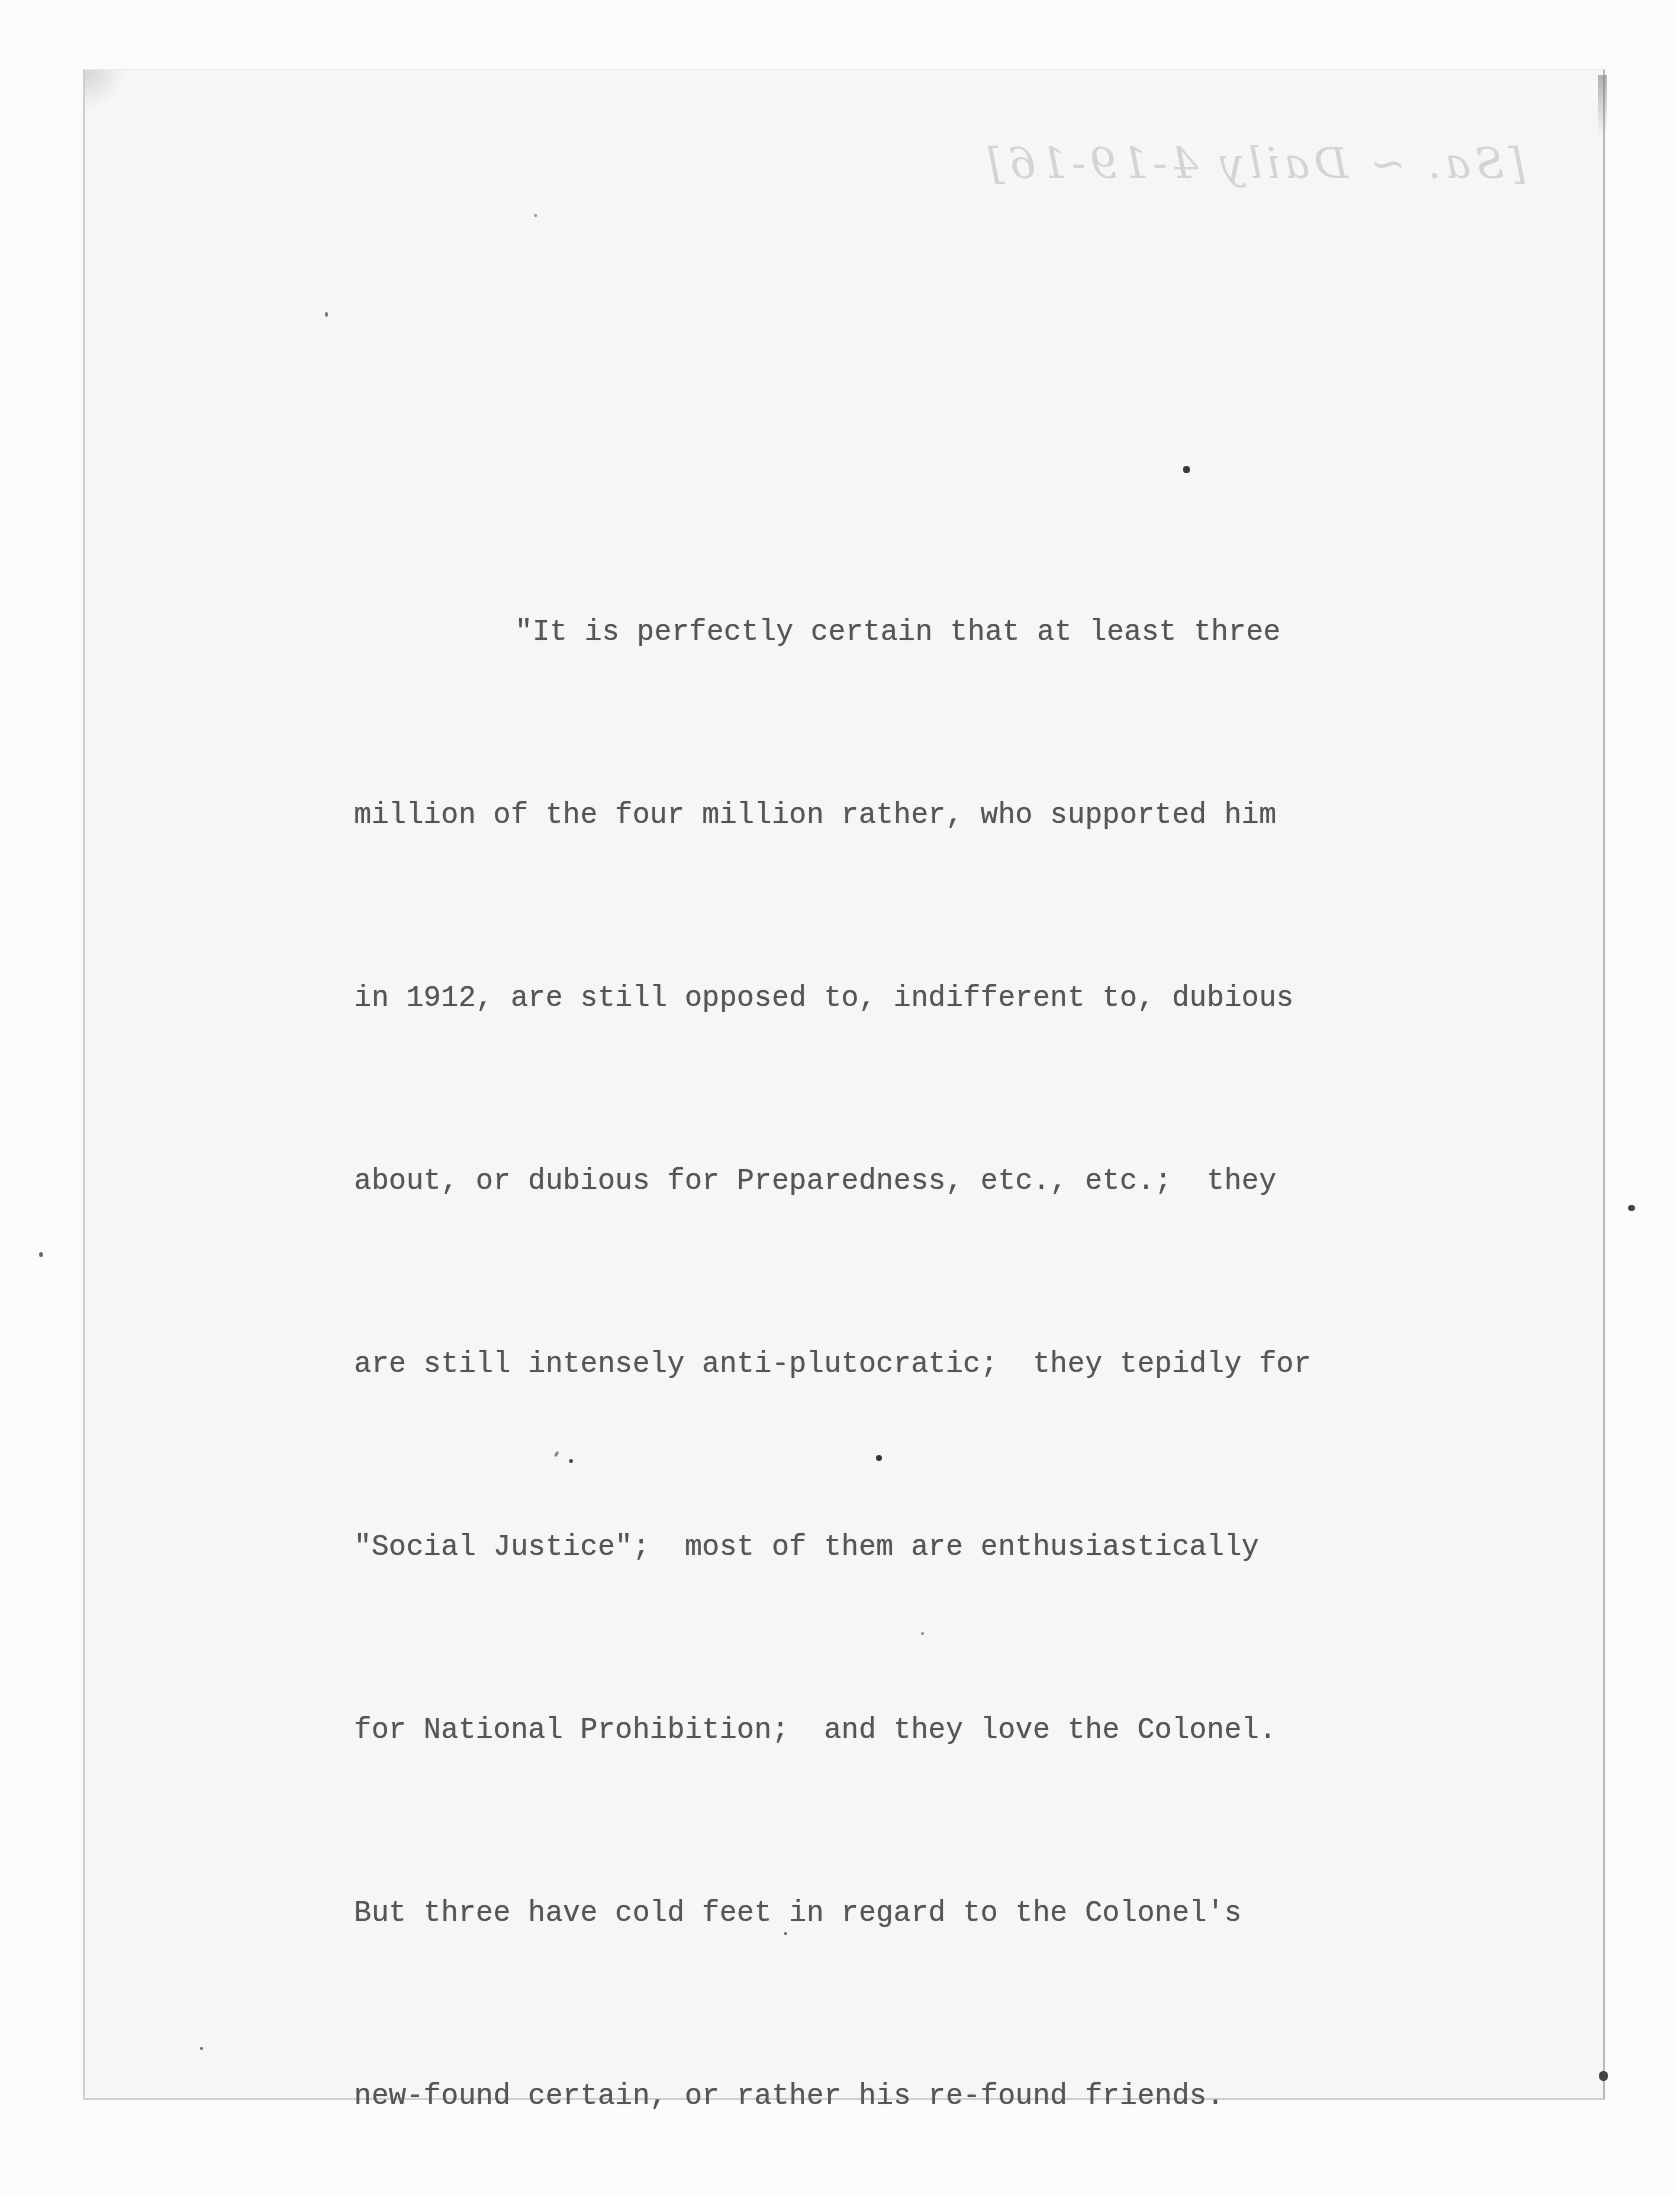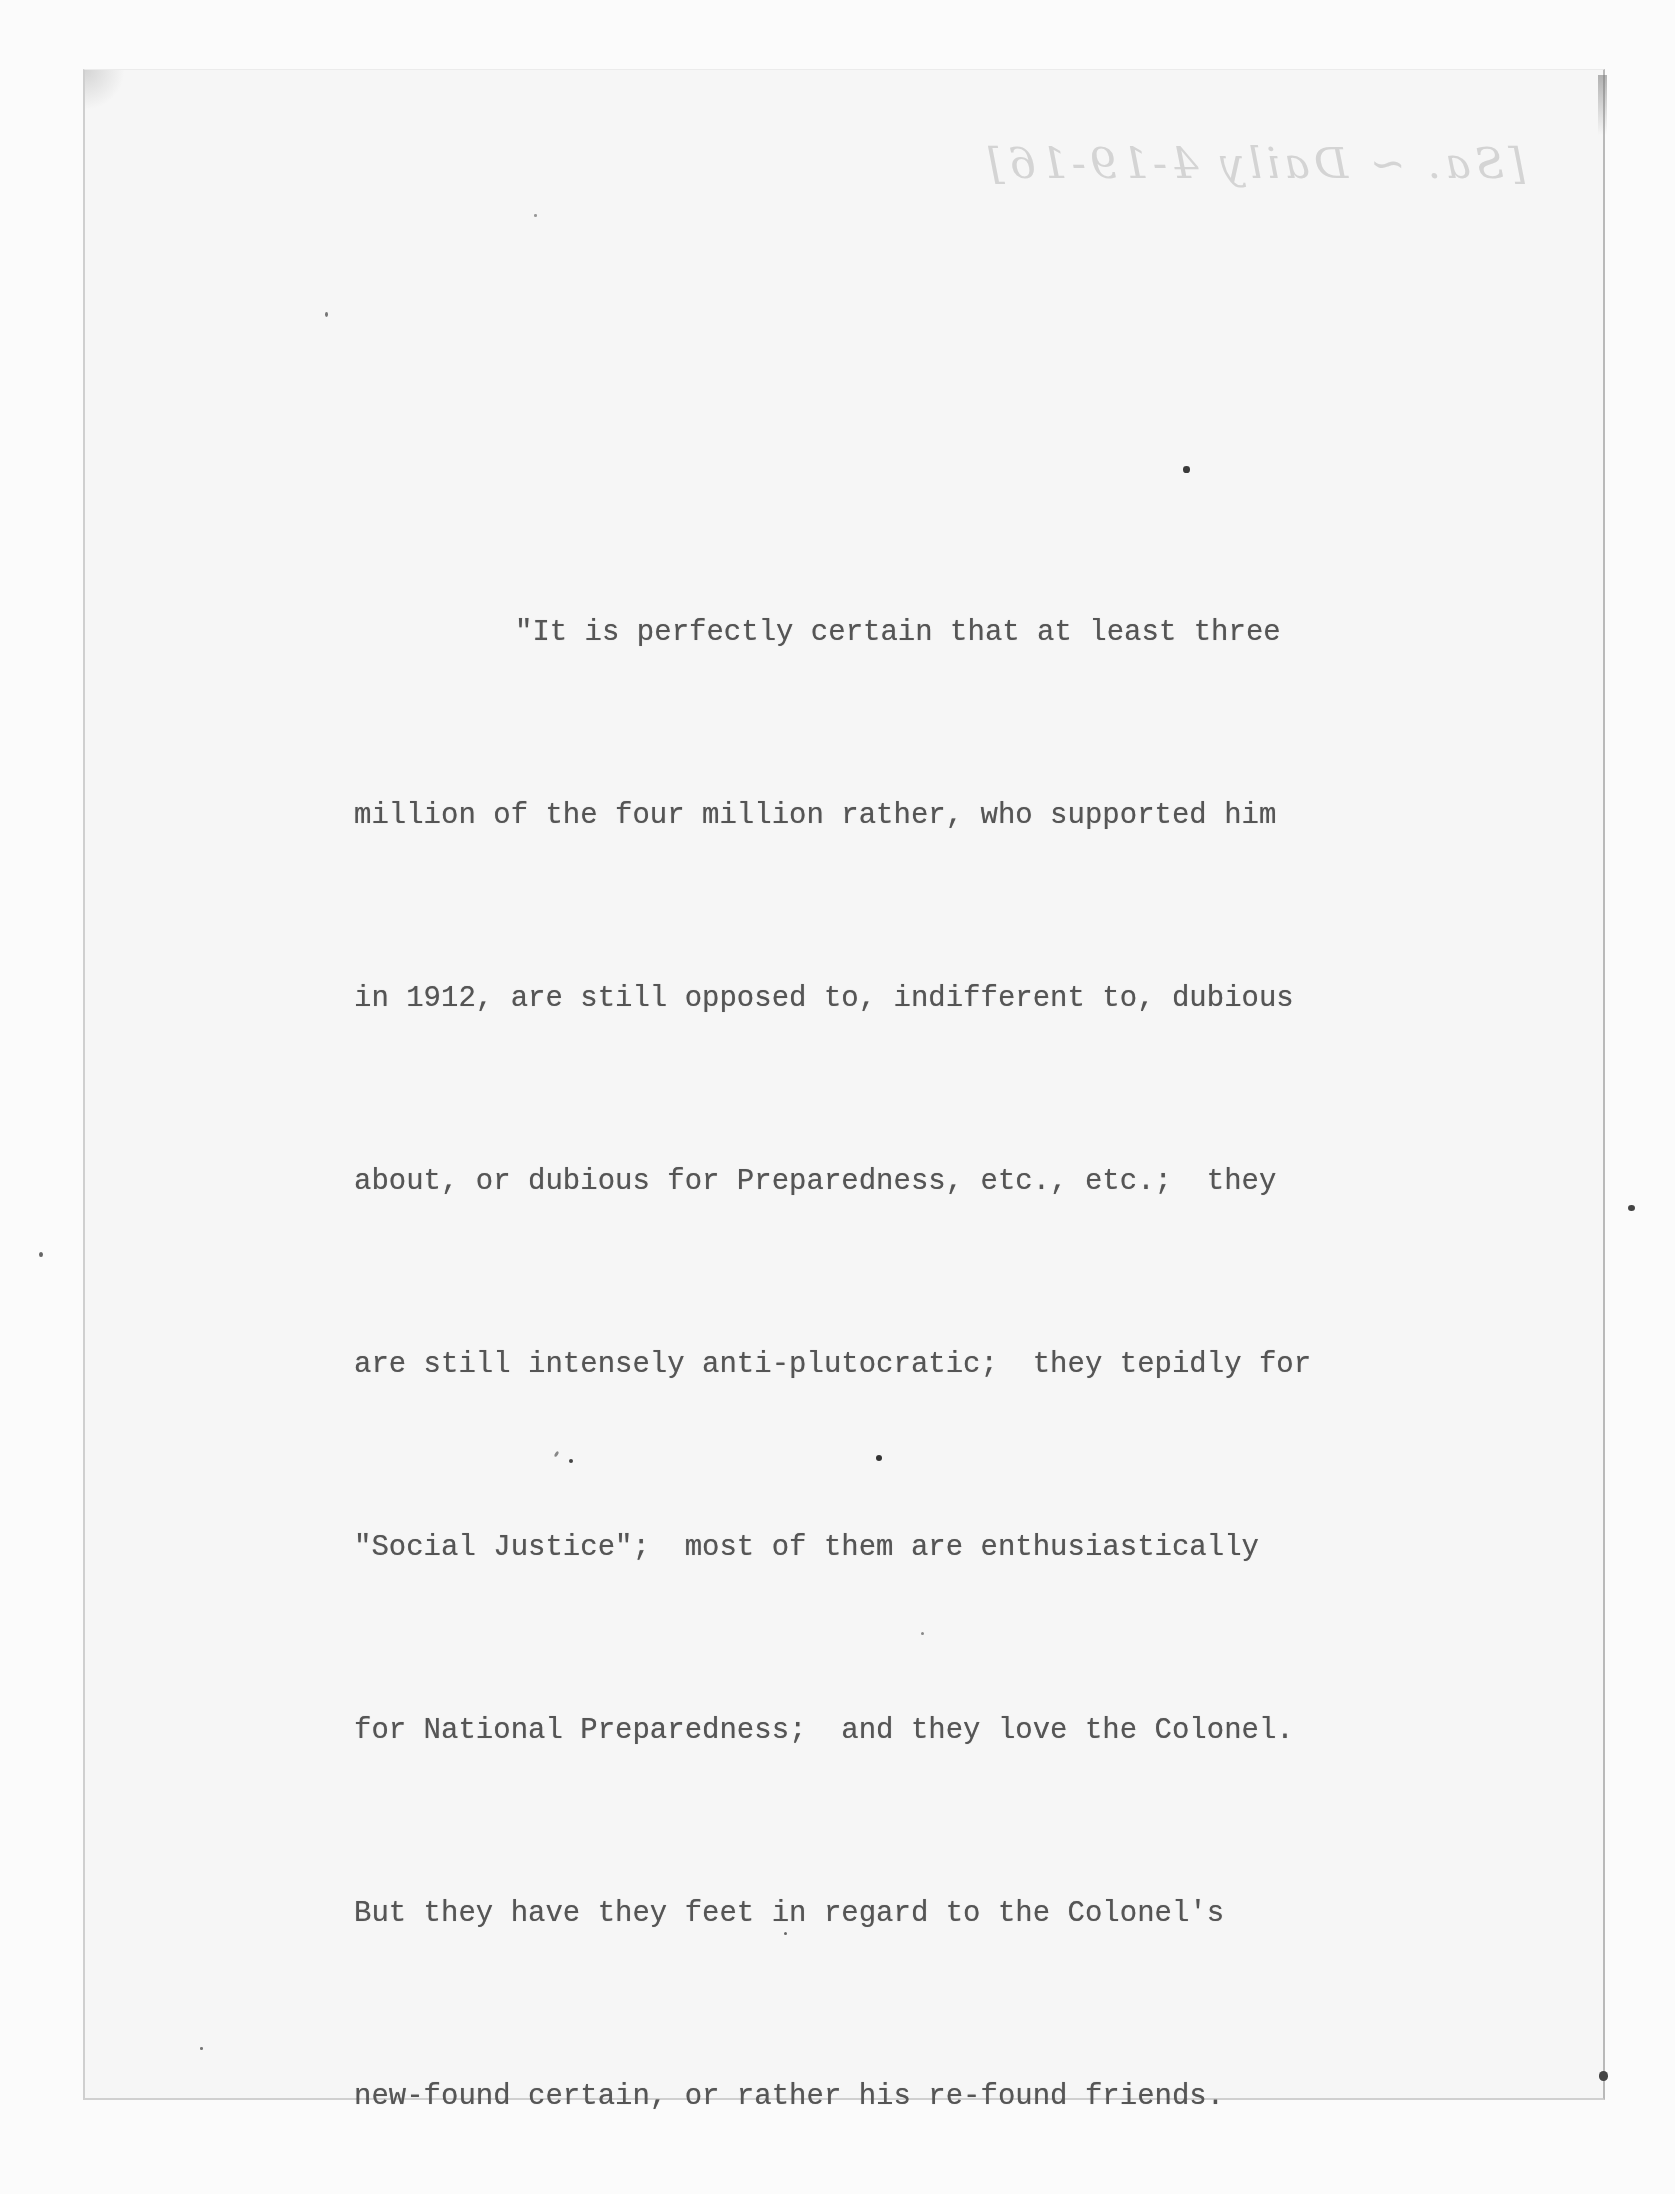--- a/index.html
+++ b/index.html
@@ -103,22 +103,22 @@
 
 <div class="annotation">[Sa. ~ Daily 4-19-16]</div>
 
 <div class="text-block">
   <span class="text-line indent">"It is perfectly certain that at least three</span>
   <span class="text-line">million of the four million rather, who supported him</span>
   <span class="text-line">in 1912, are still opposed to, indifferent to, dubious</span>
   <span class="text-line">about, or dubious for Preparedness, etc., etc.;  they</span>
   <span class="text-line">are still intensely anti-plutocratic;  they tepidly for</span>
   <span class="text-line">"Social Justice";  most of them are enthusiastically</span>
-  <span class="text-line">for National Preparedness;  and they love the Colonel.</span>
-  <span class="text-line">But they have they feet in regard to the Colonel's</span>
+  <span class="text-line">for National Prohibition;  and they love the Colonel.</span>
+  <span class="text-line">But three have cold feet in regard to the Colonel's</span>
   <span class="text-line">new-found certain, or rather his re-found friends.</span>
   
   
   
 </div>
 
 <div class="speck" style="left:1183px;top:466px;width:6.7px;height:6.7px;background:#3a3a3a;"></div>
 <div class="speck" style="left:325px;top:312px;width:3.3px;height:4.7px;background:#777;"></div>
 <div class="speck" style="left:555px;top:1451px;width:2.7px;height:6px;background:#888;transform:rotate(35deg);"></div>
 <div class="speck" style="left:569px;top:1459px;width:4px;height:4px;background:#444;"></div>

